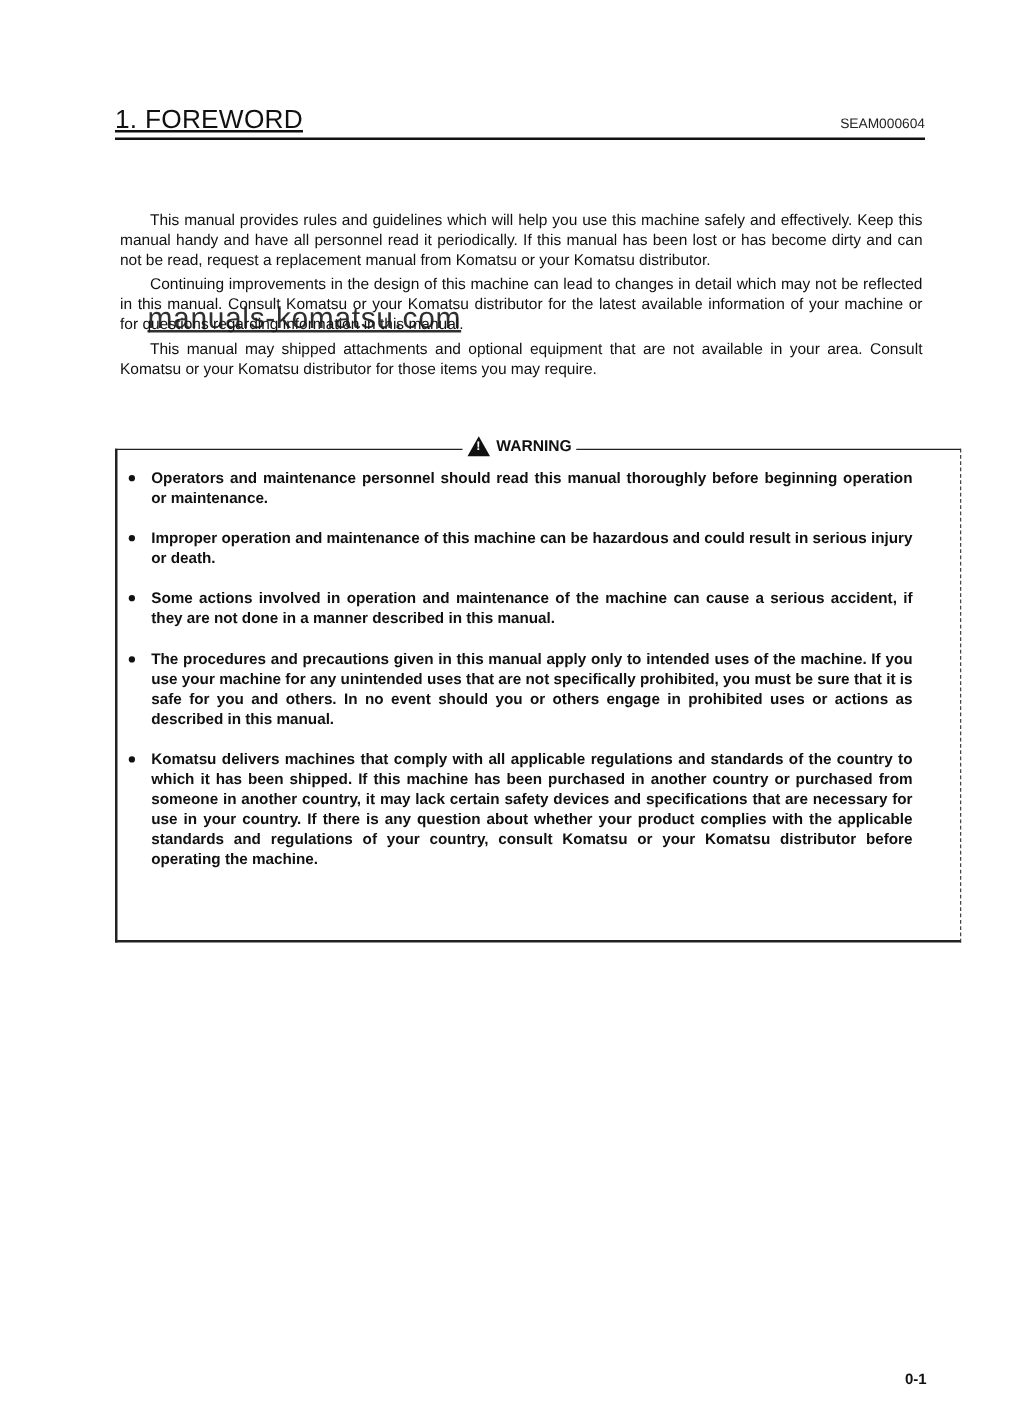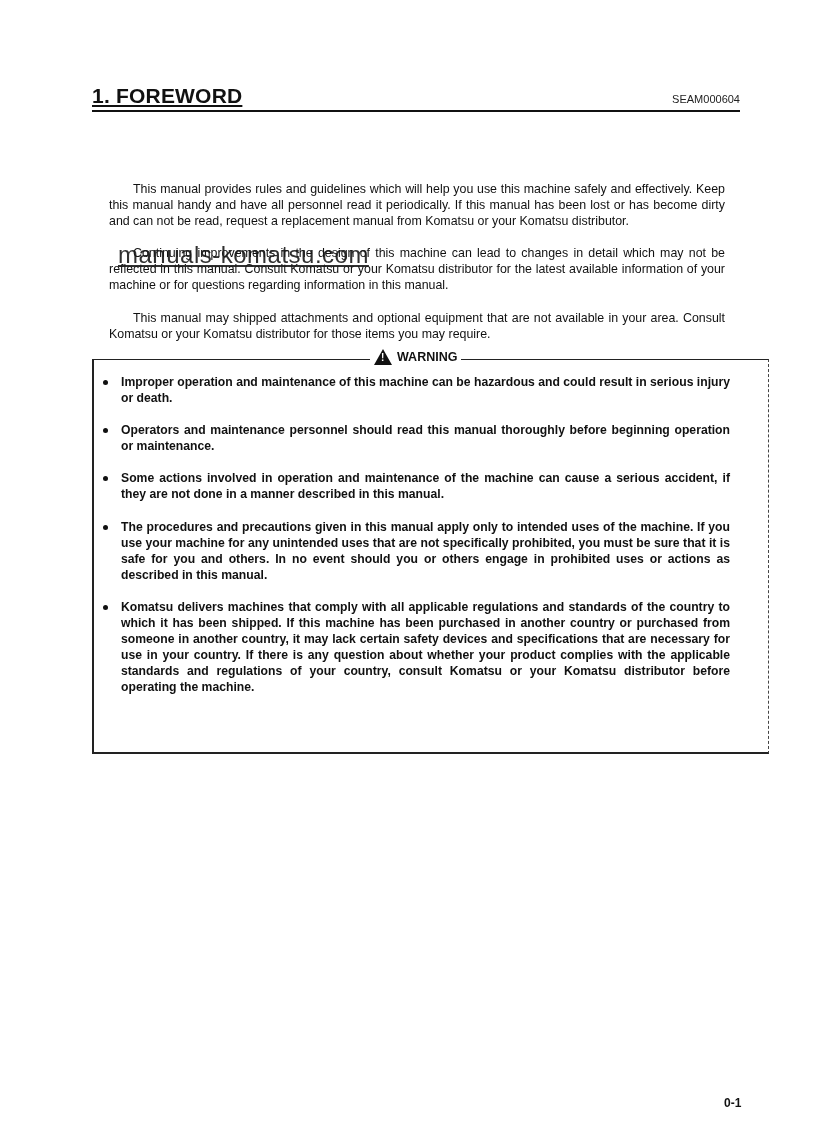--- a/index.html
+++ b/index.html
@@ -1,23 +1,23 @@
 <!DOCTYPE html>
 <html><head>
   <meta charset="utf-8">
   <style>
     html, body { margin: 0; padding: 0; background: #ffffff; }
     body { width: 819px; height: 1140px; position: relative; overflow: hidden; color: #111; font-family: "Liberation Sans", sans-serif; }
 
     .header { position: absolute; left: 92px; top: 86px; width: 648px; height: 24px; border-bottom: 2px solid #111; }
-    .title { position: absolute; left: 0; top: -2px; font-size: 21px; font-weight: bold; letter-spacing: 0.2px; text-decoration: underline; text-underline-offset: 2px; }
+    .title { position: absolute; left: 0; top: -2px; font-size: 21px; font-weight: normal; letter-spacing: 0.2px; text-decoration: underline; text-underline-offset: 2px; }
     .doc-code { position: absolute; right: 0; top: 7px; font-size: 11px; color: #222; }
 
     .intro { position: absolute; left: 93px; top: 165px; width: 648px; font-size: 12.4px; line-height: 16.1px; text-align: justify; }
-    .intro p { margin: 16px; text-indent: 24px; }
+    .intro p { margin: 3px; text-indent: 24px; }
     .watermark { position: absolute; left: 118px; top: 241px; font-size: 24px; color: #1a1a1a; letter-spacing: 0.5px; font-family: "Liberation Sans", sans-serif; opacity: 0.9; pointer-events: none; text-decoration: underline; }
 
     .warn-box { position: absolute; left: 92px; top: 359px; width: 645px; height: 392px; border-left: 2px solid #222; border-right: 1px dashed #444; border-bottom: 2px solid #222; border-top: 1px solid #222; padding-left: 29px; }
     .warn-head { position: absolute; left: 276px; top: -11px; background: #fff; padding: 0 4px; font-size: 12.5px; font-weight: bold; display: flex; align-items: center; gap: 5px; }
     .warn-tri { width: 0; height: 0; border-left: 9px solid transparent; border-right: 9px solid transparent; border-bottom: 16px solid #111; position: relative; }
     .warn-tri::after { content: "!"; position: absolute; left: -2px; top: 3px; color: #fff; font-size: 10px; font-weight: bold; }
 
     .items { position: absolute; left: 8px; top: 14px; width: 628px; }
     .item { position: relative; padding-left: 19px; font-size: 12.2px; font-weight: bold; line-height: 16.1px; text-align: justify; margin-bottom: 16px; }
     .bullet { position: absolute; left: 1px; top: 6px; width: 5px; height: 5px; border-radius: 50%; background: #111; }
@@ -39,21 +39,21 @@
 </div>
 
 <div class="watermark">manuals-komatsu.com</div>
 
 <div class="warn-box">
   <div class="warn-head">
     <span class="warn-tri"></span>
     <span>WARNING</span>
   </div>
   <div class="items">
+    <div class="item"><span class="bullet"></span><span>Operators and maintenance personnel should read this manual thoroughly before beginning operation or maintenance.</span></div>
     <div class="item"><span class="bullet"></span><span>Improper operation and maintenance of this machine can be hazardous and could result in serious injury or death.</span></div>
-    <div class="item"><span class="bullet"></span><span>Operators and maintenance personnel should read this manual thoroughly before beginning operation or maintenance.</span></div>
     <div class="item"><span class="bullet"></span><span>Some actions involved in operation and maintenance of the machine can cause a serious accident, if they are not done in a manner described in this manual.</span></div>
     <div class="item"><span class="bullet"></span><span>The procedures and precautions given in this manual apply only to intended uses of the machine. If you use your machine for any unintended uses that are not specifically prohibited, you must be sure that it is safe for you and others. In no event should you or others engage in prohibited uses or actions as described in this manual.</span></div>
     <div class="item"><span class="bullet"></span><span>Komatsu delivers machines that comply with all applicable regulations and standards of the country to which it has been shipped. If this machine has been purchased in another country or purchased from someone in another country, it may lack certain safety devices and specifications that are necessary for use in your country. If there is any question about whether your product complies with the applicable standards and regulations of your country, consult Komatsu or your Komatsu distributor before operating the machine.</span></div>
   </div>
 </div>
 
 <div class="page-num">0-1</div>
 
 </body></html>

